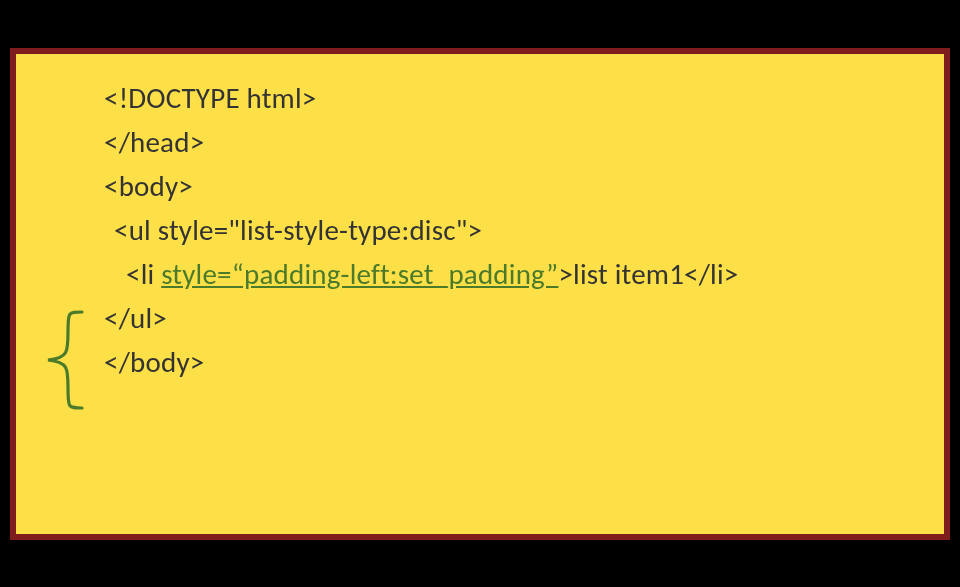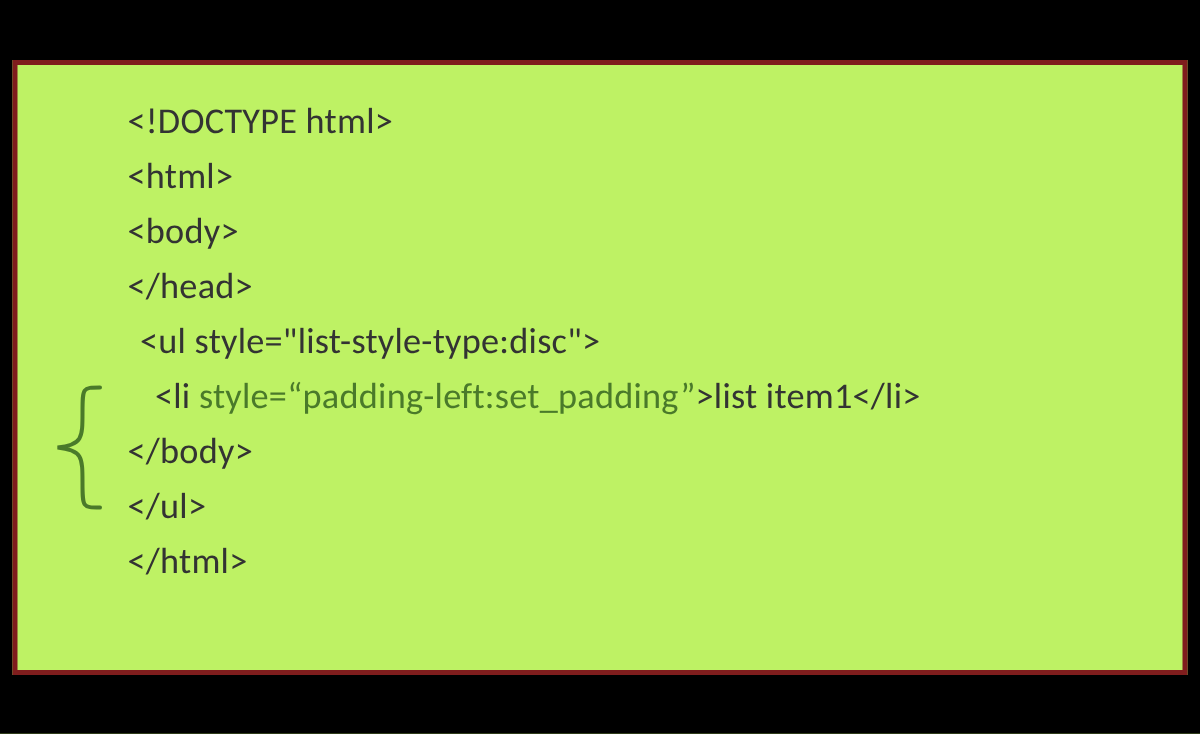--- a/index.html
+++ b/index.html
@@ -8,37 +8,37 @@
       height: 587px;
       background: #000;
       display: flex;
       align-items: center;
       justify-content: center;
       font-family: Calibri, "Segoe UI", Arial, sans-serif;
     }
     .container {
       width: 940px;
       height: 492px;
-      background: #bef264;
-      border: 4px solid #7f1d1d;
+      background: #fde047;
+      border: 6px solid #7f1d1d;
       box-shadow: 3px 3px 6px rgba(0,0,0,0.35);
       padding: 22px 10px 10px 40px;
       position: relative;
     }
     .code {
       font-size: 29px;
       line-height: 1.52;
       color: #333;
       letter-spacing: 0.2px;
     }
     .row { white-space: pre; }
     .indent1 { padding-left: 48px; }
     .indent2 { padding-left: 58px; }
     .indent3 { padding-left: 70px; }
-    .highlight { color: #4a7a2a; }
+    .highlight { color: #4a7a2a; text-decoration: underline; }
     .bracket {
       position: absolute;
       left: 22px;
       top: 256px;
       width: 48px;
       height: 100px;
     }
     .bracket svg { width: 100%; height: 100%; }
   </style>
 </head>
@@ -46,22 +46,20 @@
 
 <div class="container">
   <div class="bracket">
     <svg viewBox="0 0 48 100">
       <path d="M44 2 C30 2 30 2 30 22 C30 42 30 48 10 50 C30 52 30 58 30 78 C30 98 30 98 44 98" fill="none" stroke="#4a7a2a" stroke-width="3.2" stroke-linecap="round"></path>
     </svg>
   </div>
 
   <div class="code">
     <div class="row indent1">&lt;!DOCTYPE html&gt;</div>
-    <div class="row indent1">&lt;html&gt;</div>
+    <div class="row indent1">&lt;/head&gt;</div>
     <div class="row indent1">&lt;body&gt;</div>
-    <div class="row indent1">&lt;/head&gt;</div>
     <div class="row indent2">&lt;ul style="list-style-type:disc"&gt;</div>
     <div class="row indent3"><span>&lt;li </span><span class="highlight">style=“padding-left:set_padding”</span><span>&gt;list item1&lt;/li&gt;</span></div>
+    <div class="row indent1">&lt;/ul&gt;</div>
     <div class="row indent1">&lt;/body&gt;</div>
-    <div class="row indent1">&lt;/ul&gt;</div>
-    <div class="row indent1">&lt;/html&gt;</div>
   </div>
 </div>
 
 </body></html>

